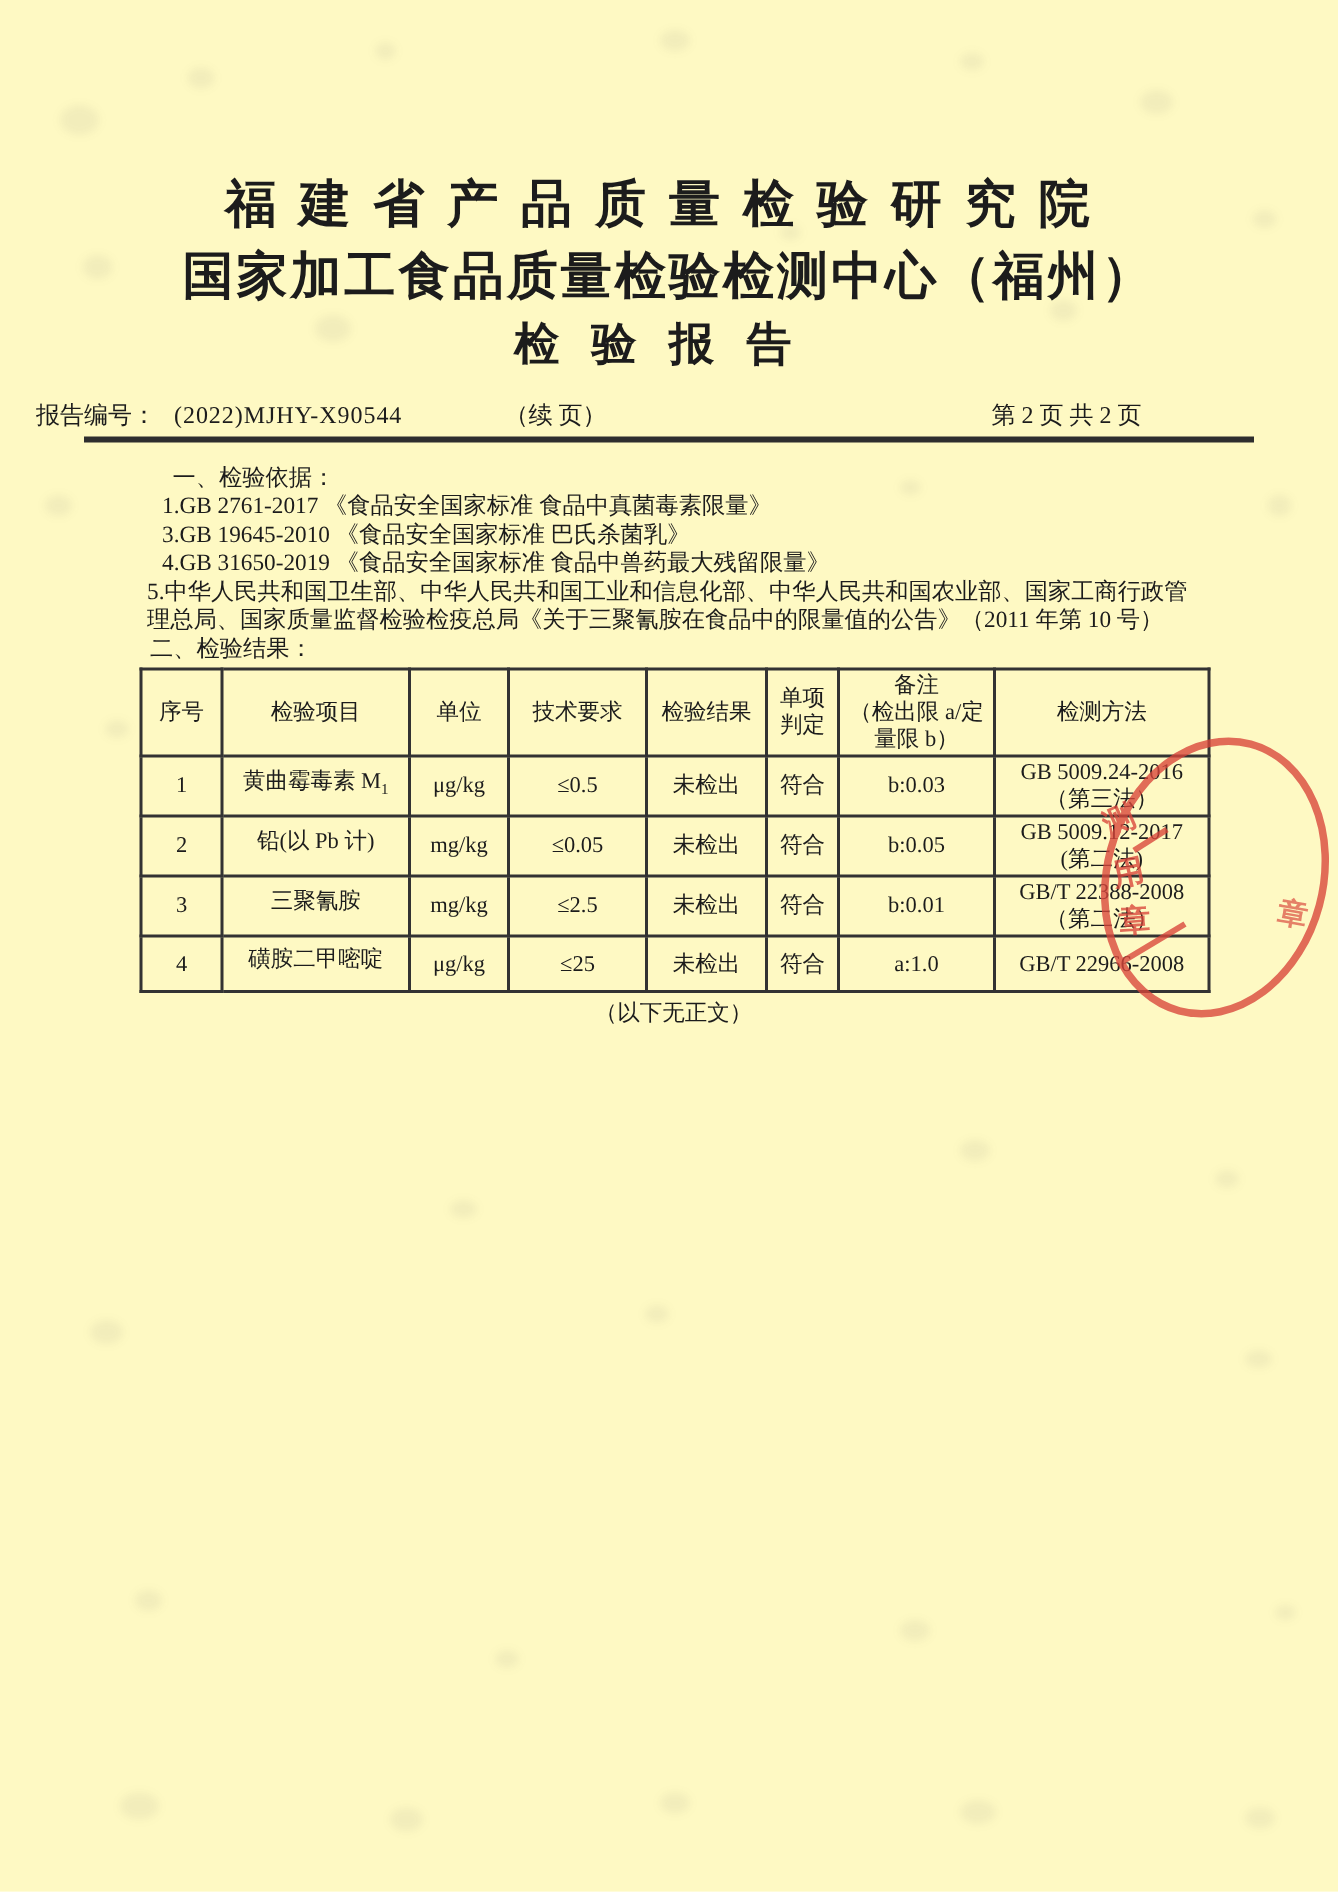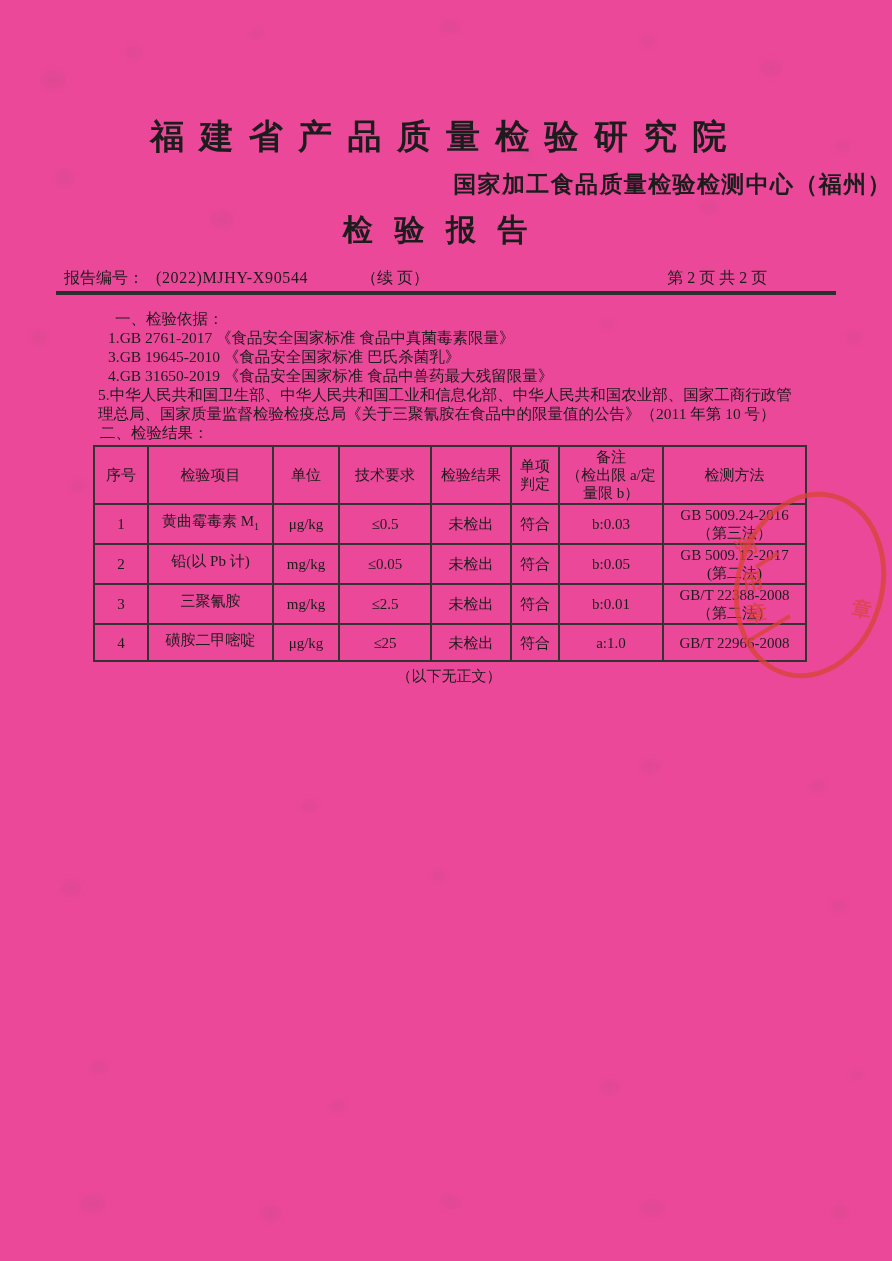--- a/index.html
+++ b/index.html
@@ -3,40 +3,40 @@
 <meta charset="utf-8">
 <style>
   html,body{margin:0;padding:0;}
   body{
     width:892px;height:1261px;
     background:#ffffff;
     font-family:"Liberation Serif","DejaVu Serif",serif;
     color:#1c1c1c;
     overflow:hidden;
   }
-  .page{position:relative;width:892px;height:1261px;overflow:hidden;background:#ec4899;}
+  .page{position:relative;width:892px;height:1261px;overflow:hidden;background:#fef9c3;}
 
   
   .wm-layer{position:absolute;inset:0;pointer-events:none;}
   .wm{position:absolute;background:rgba(90,90,90,0.07);border-radius:50%;filter:blur(3px);}
 
   .title1{
     margin-top:116px;text-align:center;
     font-size:34px;font-weight:600;letter-spacing:0.45em;line-height:42px;
   }
   .title2{
-    margin-top:12px;text-align:right;
-    font-size:23px;font-weight:600;letter-spacing:0.06em;line-height:30px;
+    margin-top:12px;text-align:center;
+    font-size:34px;font-weight:600;letter-spacing:0.06em;line-height:30px;
   }
   .title3{
     margin-top:12px;text-align:center;
     font-size:30px;font-weight:700;letter-spacing:0.72em;line-height:36px;
   }
   .meta{
-    margin:20px 56px 0 64px;
+    margin:20px 56px 0 24px;
     display:flex;align-items:baseline;
     font-size:16px;line-height:20px;
   }
   .meta-left{flex:1.25;white-space:nowrap;}
   .meta-left .val{margin-left:12px;letter-spacing:0.04em;}
   .meta-center{flex:1;white-space:nowrap;}
   .meta-right{flex:1;text-align:center;white-space:nowrap;}
 
   .rule{margin:3px 56px 0 56px;height:4px;background:#2e2e2e;}
 

